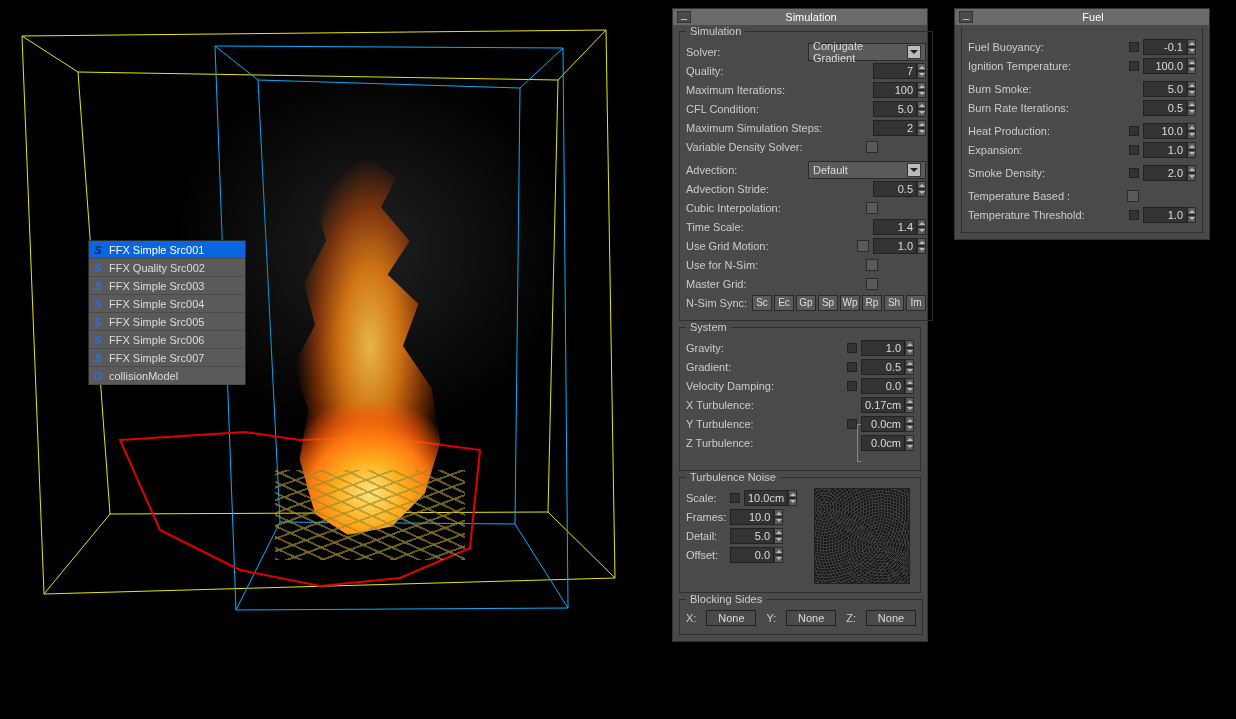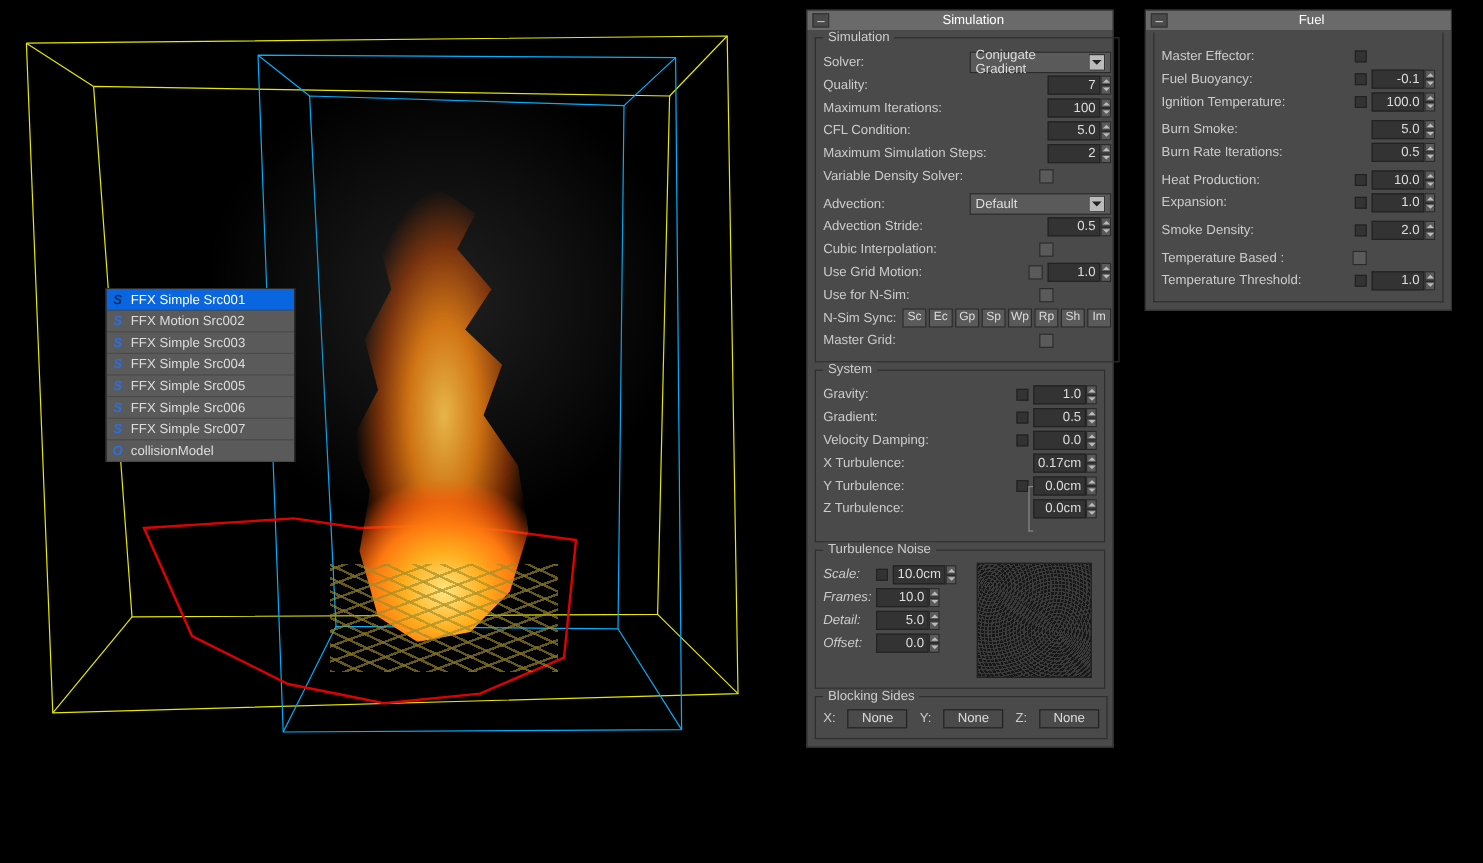--- a/index.html
+++ b/index.html
@@ -191,21 +191,21 @@
     border: 1px solid #2a2a2a;
     text-align: center;
     font-size: 10px;
     line-height: 14px;
     color: #ddd;
   }
   .turb-row {
     display: flex; align-items: flex-start; gap: 8px;
   }
   .turb-left { width: 120px; }
-  .turb-left .prop .lbl { flex: 0 0 40px; font-style: italic; }
+  .turb-left .prop .lbl { flex: 0 0 40px; }
   .noise-prev {
     width: 96px; height: 96px;
     border: 1px solid #222;
     background:
       repeating-radial-gradient(circle at 10% 20%, #3a3a3a 0 1px, #111 1px 3px),
       repeating-radial-gradient(circle at 70% 60%, #3a3a3a 0 1px, #111 1px 3px),
       #181818;
     background-blend-mode: lighten;
   }
   .block-row {
@@ -259,21 +259,21 @@
   <div class="fire"></div>
   <div class="logs"></div>
 
   <div class="scene-list">
     <div class="row sel">
       <span class="ico">S</span>
       <span>FFX Simple Src001</span>
     </div>
     <div class="row">
       <span class="ico">S</span>
-      <span>FFX Motion Src002</span>
+      <span>FFX Quality Src002</span>
     </div>
     <div class="row">
       <span class="ico">S</span>
       <span>FFX Simple Src003</span>
     </div>
     <div class="row">
       <span class="ico">S</span>
       <span>FFX Simple Src004</span>
     </div>
     <div class="row">
@@ -373,53 +373,63 @@
             <div class="dn"></div>
           </div>
       </div>
     </div>
     <div class="prop">
       <span class="lbl">Cubic Interpolation:</span>
       <div class="chk"></div>
       <div style="width:44px"></div>
     </div>
     <div class="prop">
+      <span class="lbl">Time Scale:</span>
+      <div class="spinner">
+        <input class="sp-input" value="1.4" style="">
+        <div class="sp-arrows">
+            <div class="up"></div>
+            <div class="dn"></div>
+          </div>
+      </div>
+    </div>
+    <div class="prop">
       <span class="lbl">Use Grid Motion:</span>
       <div class="chk"></div>
       <div class="spinner">
         <input class="sp-input" value="1.0" style="">
         <div class="sp-arrows">
             <div class="up"></div>
             <div class="dn"></div>
           </div>
       </div>
     </div>
     <div class="prop">
       <span class="lbl">Use for N-Sim:</span>
+      <div class="chk"></div>
+      <div style="width:44px"></div>
+    </div>
+    <div class="prop">
+      <span class="lbl">Master Grid:</span>
       <div class="chk"></div>
       <div style="width:44px"></div>
     </div>
     <div class="prop">
       <span class="lbl" style="flex:0 0 62px">N-Sim Sync:</span>
       <div class="nsim-row">
         <div class="btn">Sc</div>
         <div class="btn">Ec</div>
         <div class="btn">Gp</div>
         <div class="btn">Sp</div>
         <div class="btn">Wp</div>
         <div class="btn">Rp</div>
         <div class="btn">Sh</div>
         <div class="btn">Im</div>
       </div>
     </div>
-    <div class="prop">
-      <span class="lbl">Master Grid:</span>
-      <div class="chk"></div>
-      <div style="width:44px"></div>
-    </div>
   </fieldset>
 
   <fieldset>
     <legend>System</legend>
     <div class="sep"></div>
     <div class="prop">
       <span class="lbl">Gravity:</span>
       <div class="anim-toggle"></div>
       <div class="spinner">
         <input class="sp-input" value="1.0" style="">
@@ -561,25 +571,20 @@
 
 <div class="panel panel-fuel">
   <div class="titlebar">
     <div class="minus">–</div>
     <div class="ttl">Fuel</div>
   </div>
 
   <fieldset style="border-top:none;margin-top:2px">
     <div class="sep"></div>
     <div class="prop">
-      <span class="lbl">Master Effector:</span>
-      <div class="anim-toggle"></div>
-      <div style="width:53px"></div>
-    </div>
-    <div class="prop">
       <span class="lbl">Fuel Buoyancy:</span>
       <div class="anim-toggle"></div>
       <div class="spinner">
         <input class="sp-input" value="-0.1" style="">
         <div class="sp-arrows">
             <div class="up"></div>
             <div class="dn"></div>
           </div>
       </div>
     </div>

